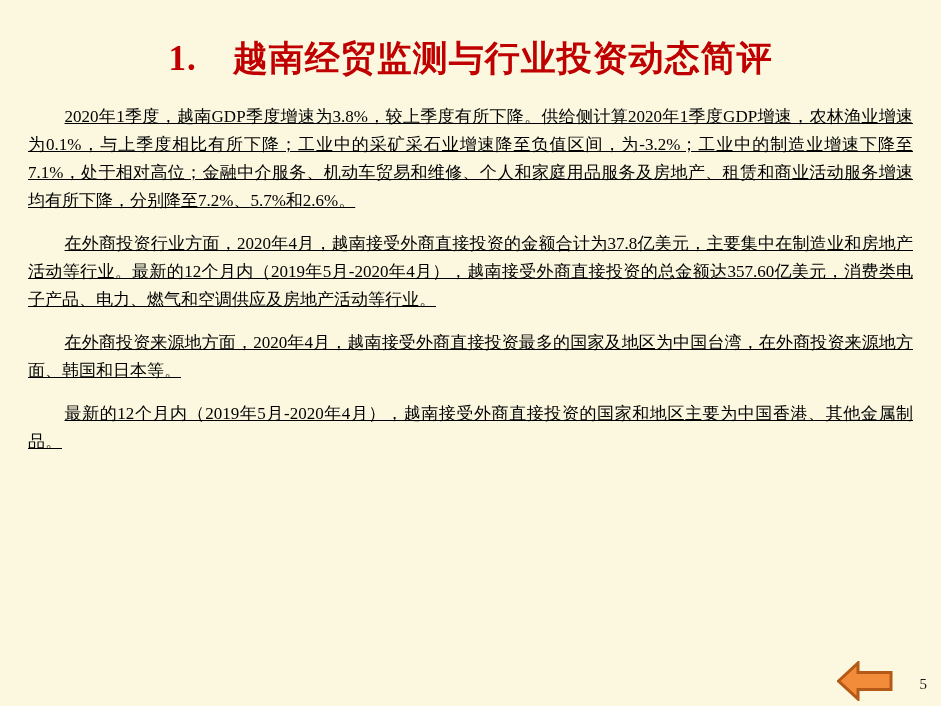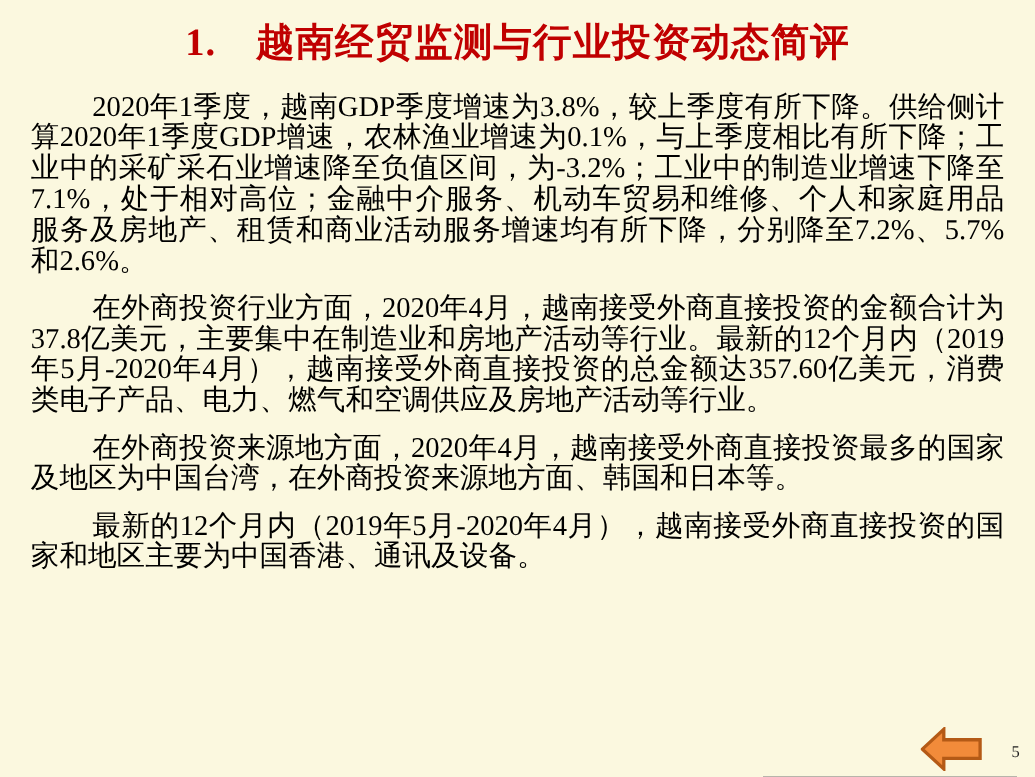--- a/index.html
+++ b/index.html
@@ -12,38 +12,39 @@
     width: 941px;
     height: 706px;
     margin: 0 auto;
     background: #FBF8DF;
     font-family: "Liberation Serif", "DejaVu Serif", serif;
     overflow: hidden;
     box-sizing: border-box;
   }
   .title {
     margin: 0;
-    padding-top: 16px;
+    padding-top: 36px;
     text-align: center;
     font-size: 35px;
     line-height: 46px;
     font-weight: bold;
     color: #C00000;
     letter-spacing: 1px;
   }
   .body {
     padding: 21px 28px 0 28px;
   }
   .body p {
     margin: 0 0 15px 0;
-    font-size: 26px;
+    font-size: 17px;
     line-height: 28px;
     color: #000000;
     text-align: justify;
     text-indent: 2.15em;
+    text-decoration: underline;
   }
   .nav-arrow {
     position: absolute;
     right: 48px;
     bottom: 5px;
     width: 56px;
     height: 40px;
     cursor: pointer;
   }
   .nav-arrow svg {
@@ -64,21 +65,21 @@
 <body>
 
 <div class="slide">
 
   <h1 class="title">1.　越南经贸监测与行业投资动态简评</h1>
 
   <div class="body">
     <p>2020年1季度，越南GDP季度增速为3.8%，较上季度有所下降。供给侧计算2020年1季度GDP增速，农林渔业增速为0.1%，与上季度相比有所下降；工业中的采矿采石业增速降至负值区间，为-3.2%；工业中的制造业增速下降至7.1%，处于相对高位；金融中介服务、机动车贸易和维修、个人和家庭用品服务及房地产、租赁和商业活动服务增速均有所下降，分别降至7.2%、5.7%和2.6%。</p>
     <p>在外商投资行业方面，2020年4月，越南接受外商直接投资的金额合计为37.8亿美元，主要集中在制造业和房地产活动等行业。最新的12个月内（2019年5月-2020年4月），越南接受外商直接投资的总金额达357.60亿美元，消费类电子产品、电力、燃气和空调供应及房地产活动等行业。</p>
     <p>在外商投资来源地方面，2020年4月，越南接受外商直接投资最多的国家及地区为中国台湾，在外商投资来源地方面、韩国和日本等。</p>
-    <p>最新的12个月内（2019年5月-2020年4月），越南接受外商直接投资的国家和地区主要为中国香港、通讯及设备。</p>
+    <p>最新的12个月内（2019年5月-2020年4月），越南接受外商直接投资的国家和地区主要为中国香港、其他金属制品。</p>
   </div>
 
   <div class="nav-arrow">
     <svg viewBox="0 0 56 40" xmlns="http://www.w3.org/2000/svg">
       <polygon points="1.5,20 21,2 21,11.5 54,11.5 54,28.5 21,28.5 21,38" fill="#F28B3A" stroke="#B45A16" stroke-width="3" stroke-linejoin="miter"></polygon>
     </svg>
   </div>
 
   <div class="page-number">5</div>
 

